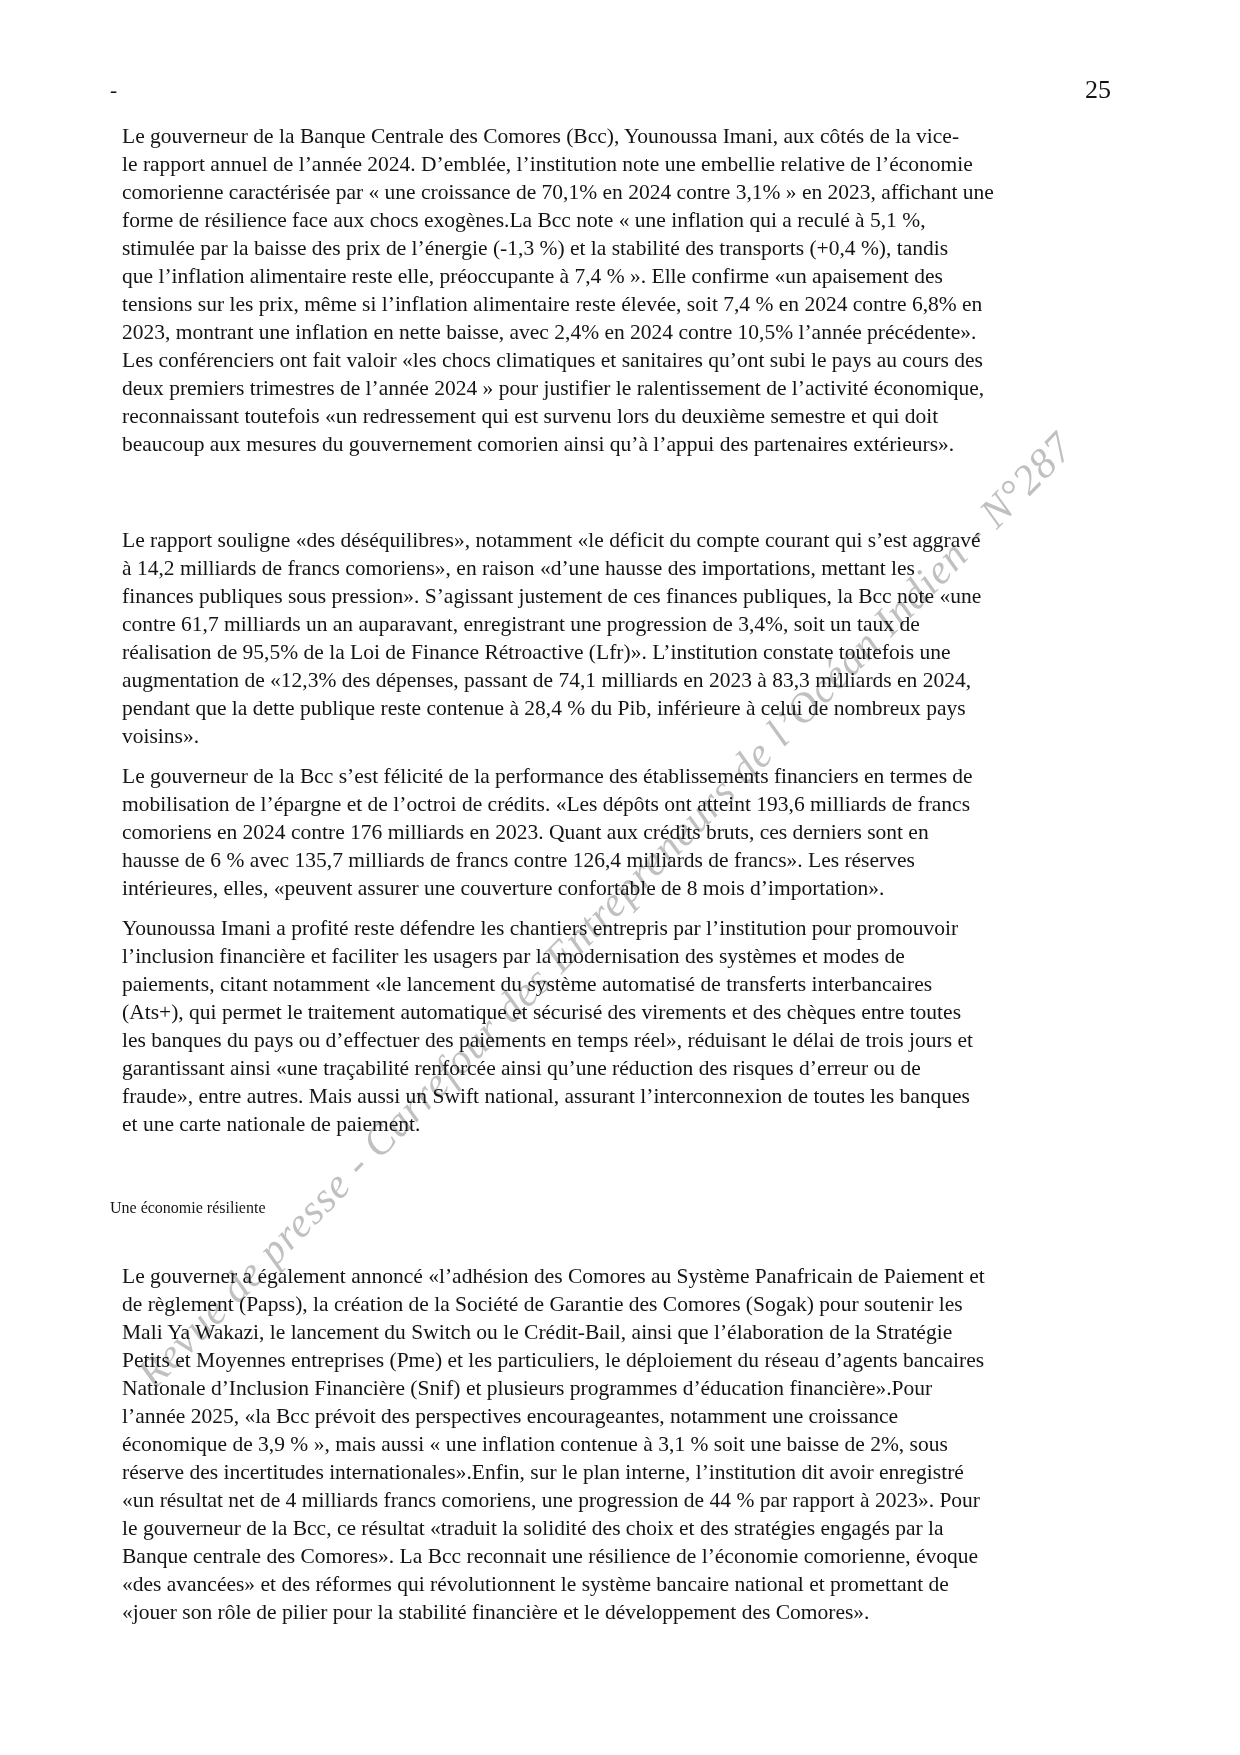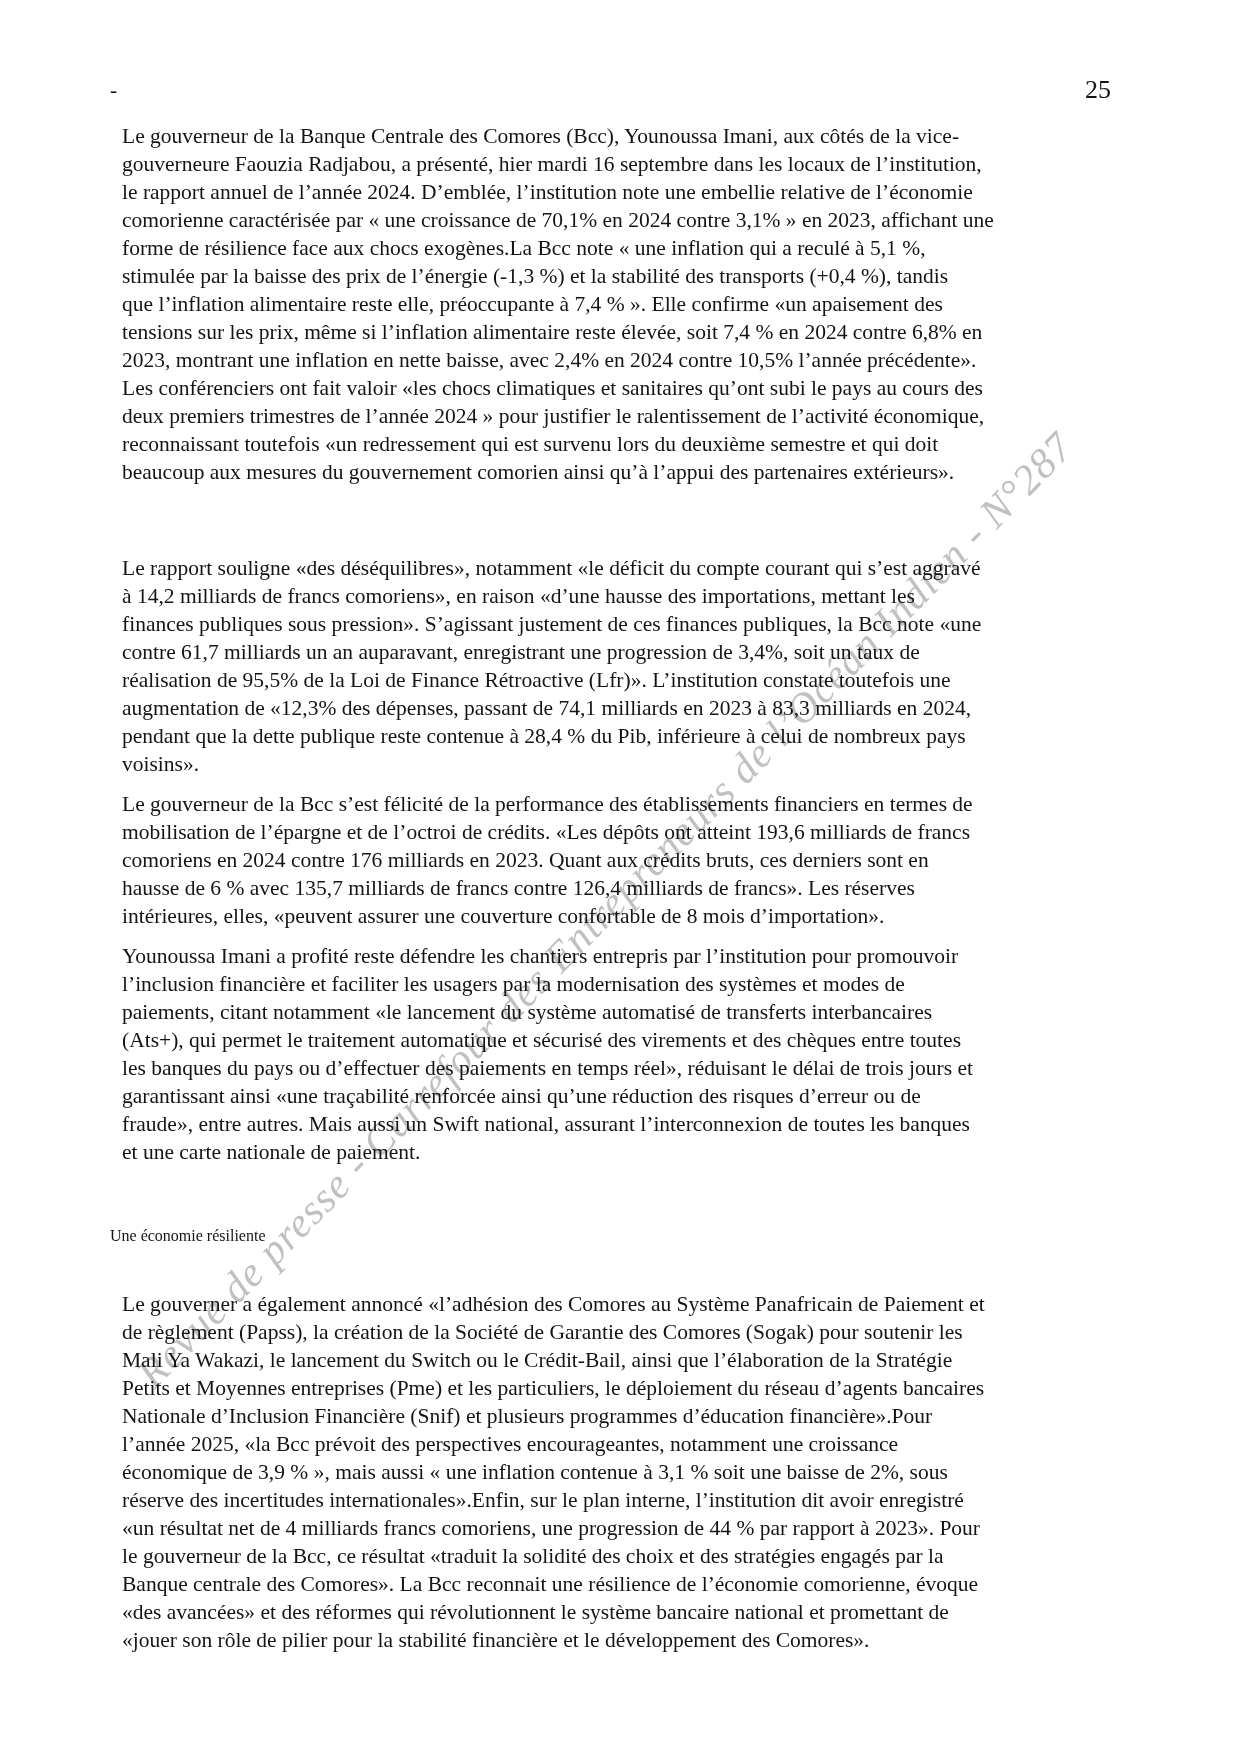--- a/index.html
+++ b/index.html
@@ -79,21 +79,20 @@
 <div class="page">
   <div class="watermark">Revue de presse - Carrefour des Entrepreneurs de l’Océan Indien - N°287</div>
 
   <span class="header-dash">-</span>
 
   <span class="page-number">25</span>
 
   <div class="content" id="content">
       <div class="para">
         <div class="line">Le gouverneur de la Banque Centrale des Comores (Bcc), Younoussa Imani, aux côtés de la vice-</div>
-        <div class="line">gouverneure Faouzia Radjabou, a présenté, hier mardi 16 septembre dans les locaux de l’institution,</div>
         <div class="line">le rapport annuel de l’année 2024. D’emblée, l’institution note une embellie relative de l’économie</div>
         <div class="line">comorienne caractérisée par « une croissance de 70,1% en 2024 contre 3,1% » en 2023, affichant une</div>
         <div class="line">forme de résilience face aux chocs exogènes.La Bcc note « une inflation qui a reculé à 5,1 %,</div>
         <div class="line">stimulée par la baisse des prix de l’énergie (-1,3 %) et la stabilité des transports (+0,4 %), tandis</div>
         <div class="line">que l’inflation alimentaire reste elle, préoccupante à 7,4 % ». Elle confirme «un apaisement des</div>
         <div class="line">tensions sur les prix, même si l’inflation alimentaire reste élevée, soit 7,4 % en 2024 contre 6,8% en</div>
         <div class="line">2023, montrant une inflation en nette baisse, avec 2,4% en 2024 contre 10,5% l’année précédente».</div>
         <div class="line">Les conférenciers ont fait valoir «les chocs climatiques et sanitaires qu’ont subi le pays au cours des</div>
         <div class="line">deux premiers trimestres de l’année 2024 » pour justifier le ralentissement de l’activité économique,</div>
         <div class="line">reconnaissant toutefois «un redressement qui est survenu lors du deuxième semestre et qui doit</div>

